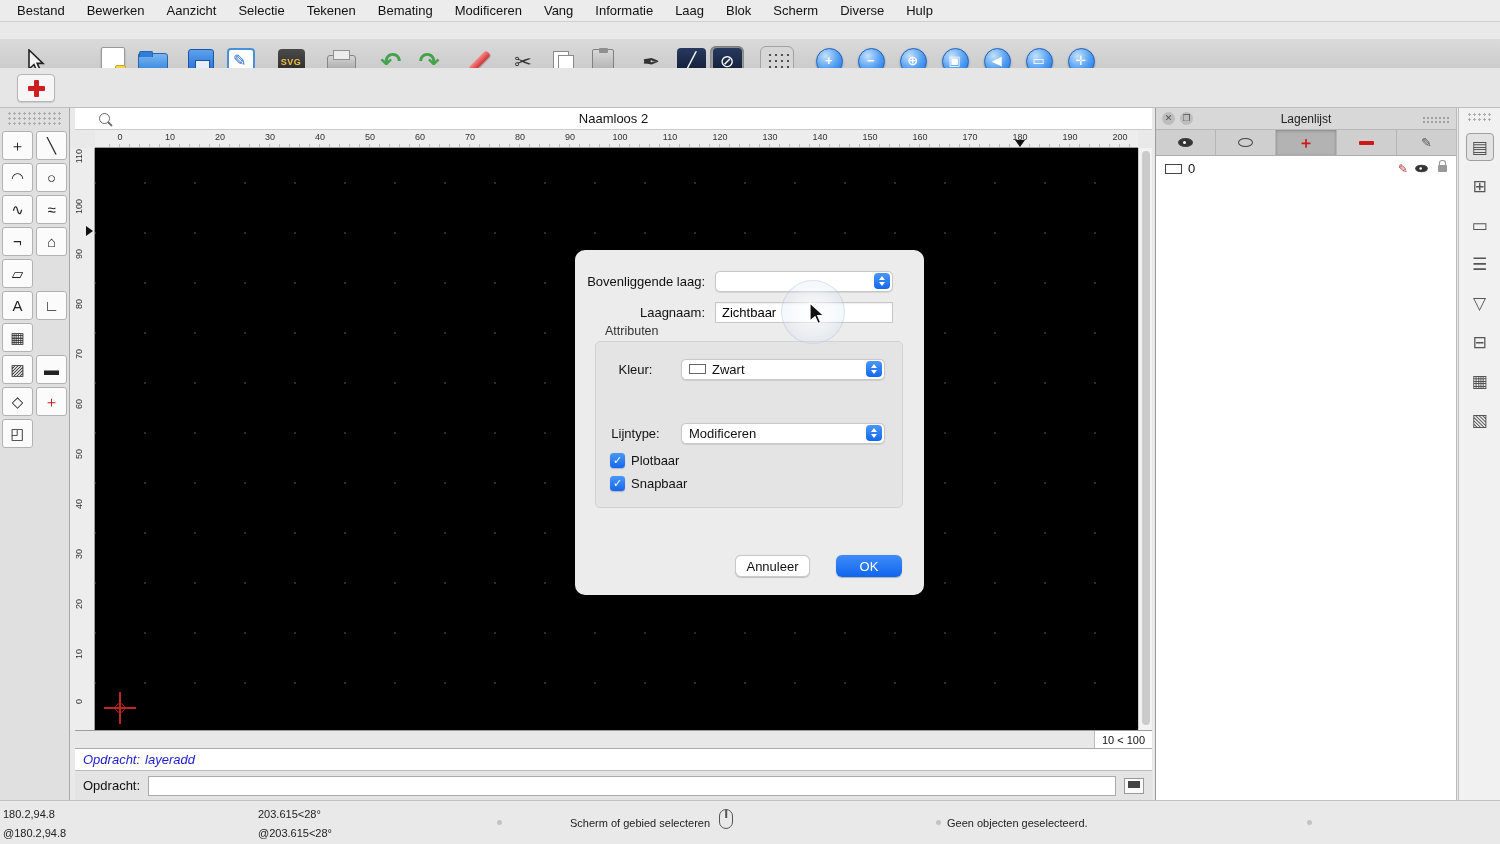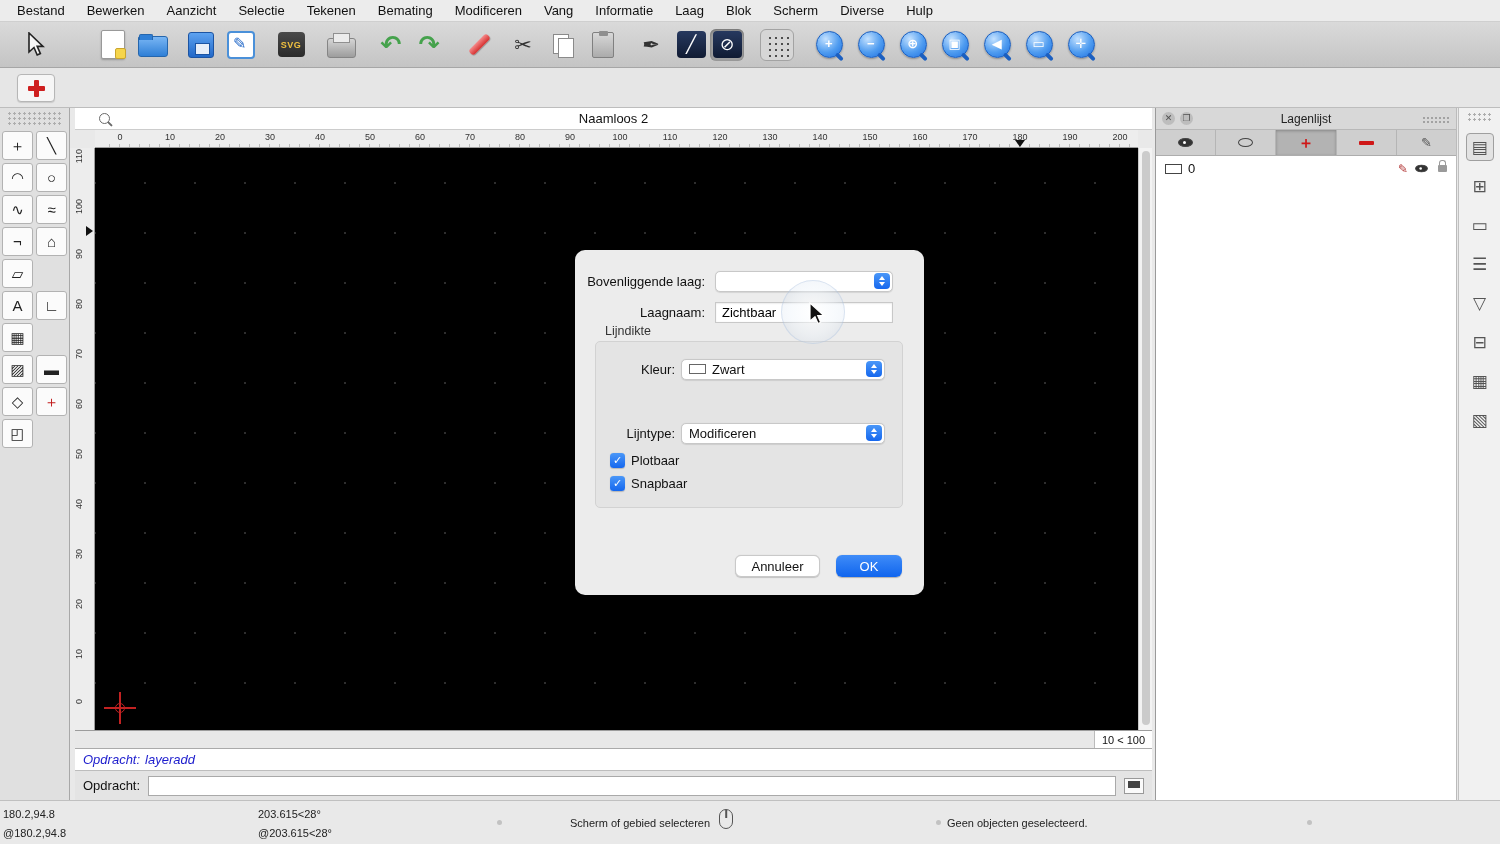--- a/index.html
+++ b/index.html
@@ -4,21 +4,21 @@
 <style>
   * { box-sizing: border-box; margin: 0; padding: 0; }
   html,body { width:1500px; height:844px; overflow:hidden; }
   body { font-family:"Liberation Sans","DejaVu Sans",sans-serif; background:#e9e9e9; position:relative; }
 
   
   #menubar { position:absolute; left:0; top:0; width:1500px; height:22px; background:#ececec; border-bottom:1px solid #cfcfcf; display:flex; align-items:center; padding-left:6px; }
   .menu-item { font-size:13px; color:#111; padding:12px 11px; line-height:22px; cursor:default; }
 
   
-  #toolbar { position:absolute; left:0; top:22px; width:1500px; height:46px; background:linear-gradient(#dadada,#c4c4c4); border-bottom:1px solid #a6a6a6; }
+  #toolbar { position:absolute; left:0; top:39px; width:1500px; height:46px; background:linear-gradient(#dadada,#c4c4c4); border-bottom:1px solid #a6a6a6; }
   #toolbar-icons { display:flex; align-items:center; height:100%; padding-left:14px; }
   .tb-icon { width:34px; height:32px; display:flex; align-items:center; justify-content:center; position:relative; margin-left:8px; flex:none; }
   .tb-icon.sel { background:#a0a0a0; border-radius:6px; box-shadow:inset 0 1px 3px rgba(0,0,0,.35); }
   .tb-icon.pressed { background:#d6d6d6; border:1px solid #a3a3a3; border-radius:6px; }
   .ic-cursor { margin-left:4px; }
   .ic-page::before { content:''; width:22px; height:27px; background:#fff; border:1px solid #999; border-radius:2px; box-shadow:0 1px 2px rgba(0,0,0,.25); }
   .ic-page::after { content:''; position:absolute; right:4px; bottom:2px; width:9px; height:9px; background:#f6d54b; border:1px solid #caa52e; border-radius:2px; }
   .ic-folder::before { content:''; width:28px; height:19px; background:linear-gradient(#79b6f4,#2f7fd6); border:1px solid #2566ad; border-radius:2px 3px 3px 3px; margin-top:4px; }
   .ic-folder::after { content:''; position:absolute; top:5px; left:3px; width:12px; height:5px; background:#2f7fd6; border:1px solid #2566ad; border-bottom:none; border-radius:2px 2px 0 0; }
   .ic-floppy::before { content:''; width:24px; height:24px; background:linear-gradient(#5da2f0,#2268c8); border:1px solid #1c54a3; border-radius:3px; }
@@ -135,28 +135,28 @@
   .popup { height:21px; background:#fff; border:1px solid #c8c8c8; border-radius:5px; display:flex; align-items:center; padding-left:7px; position:relative; box-shadow:0 .5px 1px rgba(0,0,0,.1); }
   .popup .ptext { font-size:13px; }
   .stepper { position:absolute; right:2px; top:1.5px; width:16px; height:16px; border-radius:4px; background:linear-gradient(#4a97f8,#1567ee); display:flex; flex-direction:column; align-items:center; justify-content:center; }
   .stepper i { display:block; width:0; height:0; border-left:3.5px solid transparent; border-right:3.5px solid transparent; }
   .stepper .up { border-bottom:4px solid #fff; margin-bottom:2px; }
   .stepper .dn { border-top:4px solid #fff; }
   .textfield { height:21px; background:#fff; border:1px solid #c8c8c8; width:178px; padding:0 6px; font:13px "Liberation Sans",sans-serif; box-shadow:inset 0 .5px 1.5px rgba(0,0,0,.12); }
   #attr-label { position:absolute; left:30px; top:74px; font-size:12.5px; color:#333; }
   .groupbox { position:absolute; left:20px; top:91px; width:308px; height:167px; background:#e4e4e4; border:1px solid #d2d2d2; border-radius:5px; }
   .grow { position:absolute; left:0; display:flex; align-items:center; width:100%; height:22px; }
-  .grow .dlabel { width:85px; text-align:right; padding-right:6px; }
+  .grow .dlabel { width:85px; text-align:center; padding-right:6px; }
   .cbrow { position:absolute; left:14px; display:flex; align-items:center; gap:6px; height:18px; }
   .cb { width:15px; height:15px; border-radius:3.5px; background:linear-gradient(#4a97f8,#1567ee); color:#fff; font-size:11px; font-weight:bold; display:flex; align-items:center; justify-content:center; box-shadow:0 .5px 1px rgba(0,0,0,.2); }
   .cb::before { content:'✓'; }
   .swatch { width:17px; height:10px; border:1px solid #666; margin-right:6px; flex:none; }
   .linesample { width:16px; height:2px; background:#444; margin-right:6px; flex:none; }
   .btn { position:absolute; top:305px; height:22px; border-radius:6px; font-size:13px; display:flex; align-items:center; justify-content:center; cursor:default; }
-  #btn-cancel { left:160px; width:85px; background:#fff; border:1px solid #c9c9c9; box-shadow:0 .5px 1px rgba(0,0,0,.18); }
+  #btn-cancel { left:160px; width:75px; background:#fff; border:1px solid #c9c9c9; box-shadow:0 .5px 1px rgba(0,0,0,.18); }
   #btn-ok { left:261px; width:66px; background:linear-gradient(#3f8cf8,#1065ee); color:#fff; box-shadow:0 .5px 1px rgba(0,0,0,.25); }
 
   
   #click-halo { position:absolute; left:781px; top:280px; width:64px; height:64px; border-radius:50%; z-index:45;
     background:radial-gradient(circle, rgba(255,255,255,.7) 0%, rgba(236,243,250,.4) 50%, rgba(198,214,234,.2) 72%, transparent 78%);
     box-shadow:inset 0 0 0 1px rgba(165,190,220,.35); }
   #mouse-cursor { position:absolute; left:808px; top:302px; z-index:46; }
 </style>
 </head>
 <body>
@@ -459,21 +459,21 @@
   <div class="drow" style="top:20px">
     <span class="dlabel">Bovenliggende laag:</span>
     <div class="popup" style="width:178px">
       <span class="ptext"></span>
       <span class="stepper">
           <i class="up"></i>
           <i class="dn"></i>
         </span>
     </div>
   </div>
-  <span id="attr-label">Lijndikte</span>
+  <span id="attr-label">Attributen</span>
   <div class="groupbox">
     <div class="grow" style="top:16px">
       <span class="dlabel">Kleur:</span>
       <div class="popup" style="width:204px">
         <span class="swatch"></span>
         <span class="ptext">Zwart</span>
         <span class="stepper">
             <i class="up"></i>
             <i class="dn"></i>
           </span>

